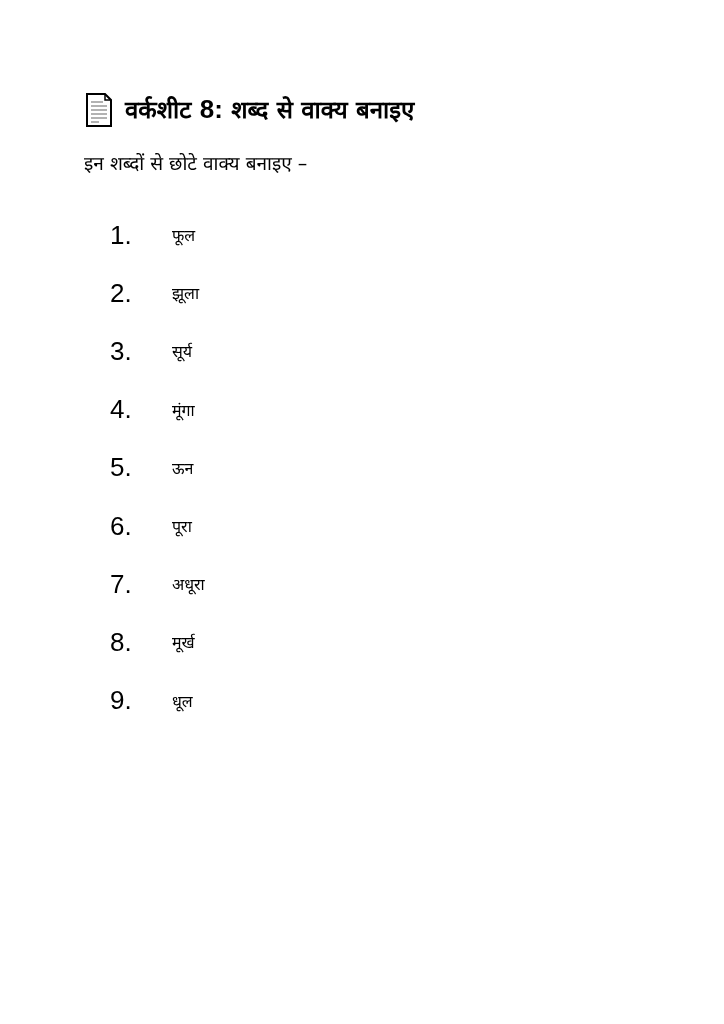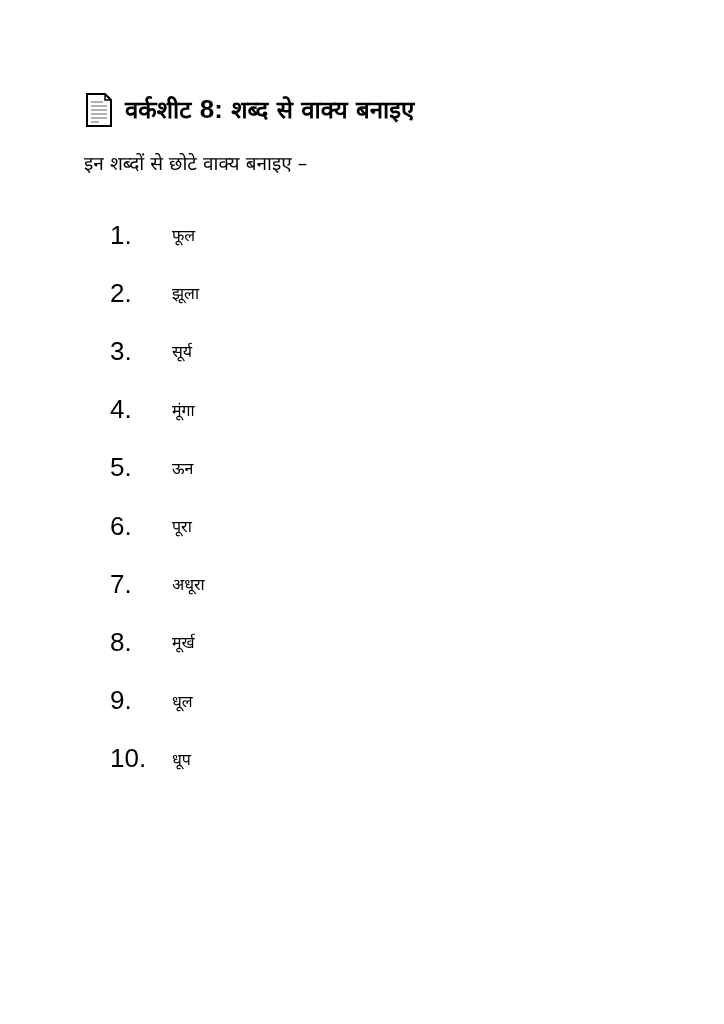--- a/index.html
+++ b/index.html
@@ -70,17 +70,13 @@
       <span class="word">अधूरा</span>
     </div>
   <div class="item">
       <span class="num-label">8.</span>
       <span class="word">मूर्ख</span>
     </div>
   <div class="item">
       <span class="num-label">9.</span>
       <span class="word">धूल</span>
     </div>
-  <div class="item">
-      <span class="num-label">10.</span>
-      <span class="word">धूप</span>
-    </div>
 </div>
 
 </body></html>

